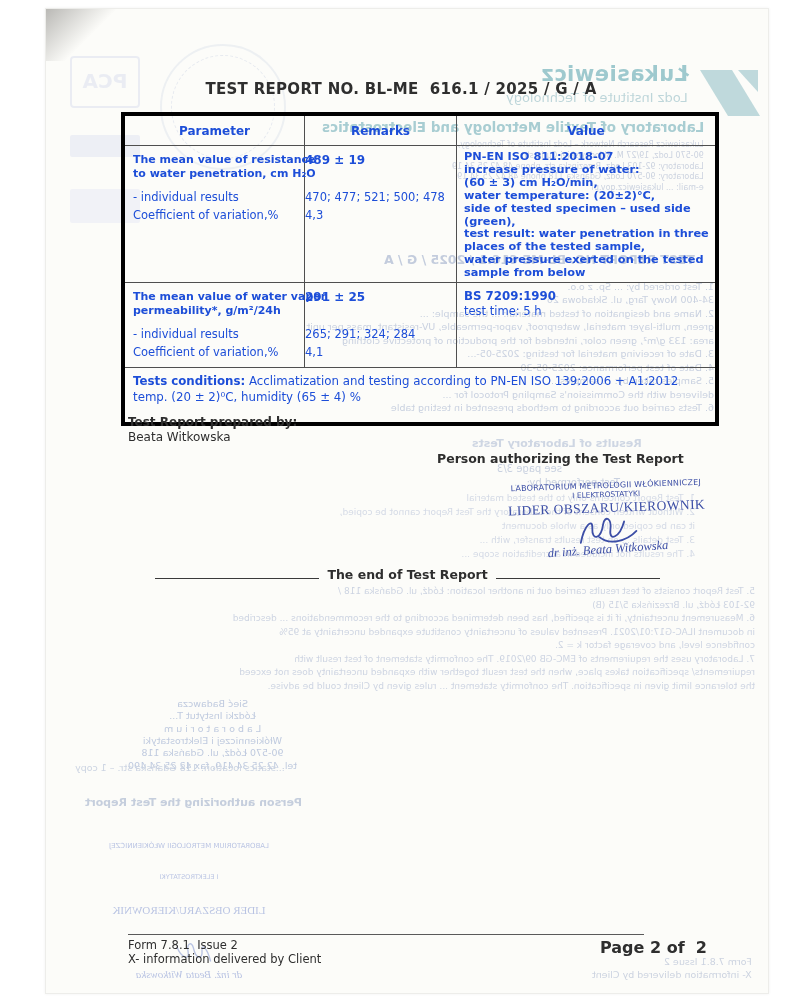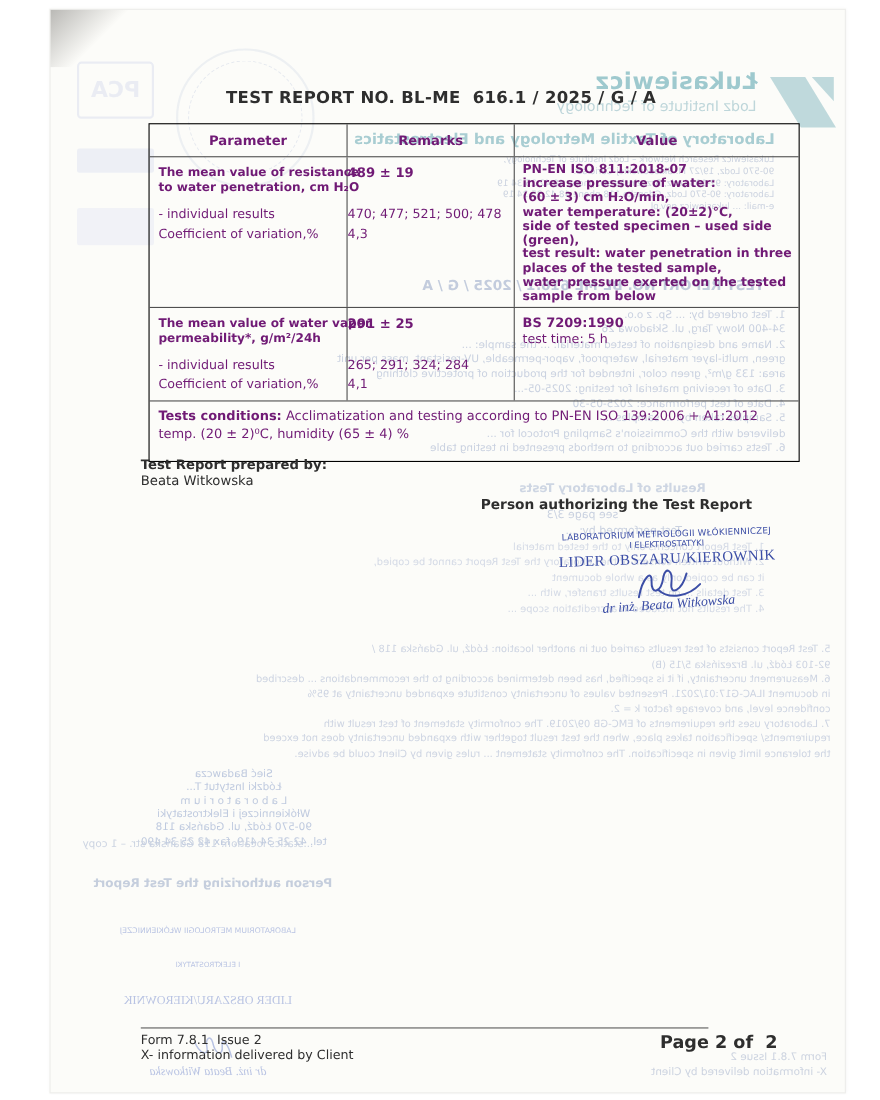--- a/index.html
+++ b/index.html
@@ -5,21 +5,21 @@
   html,body{margin:0;padding:0;background:#ffffff;}
   body{font-family:"DejaVu Sans", sans-serif;}
   #canvas{position:relative;width:800px;height:1000px;background:#ffffff;overflow:hidden;}
   #paper{position:absolute;left:45px;top:8px;width:722px;height:984px;background:#fcfcf9;border:1px solid #ededea;box-shadow:0 0 3px rgba(0,0,0,.06);}
   #corner-shadow{position:absolute;left:46px;top:9px;width:78px;height:52px;background:linear-gradient(135deg, rgba(105,103,99,.45) 0%, rgba(105,103,99,0) 55%);}
   .fg{position:absolute;color:#2e2e2e;z-index:3;}
   .ghost{position:absolute;transform:scaleX(-1);filter:blur(0.5px);color:#c9d1e0;white-space:pre-line;z-index:2;line-height:1.35;}
   
   #title{left:105px;top:80px;width:592px;text-align:center;font-weight:bold;font-size:15px;letter-spacing:.3px;white-space:pre;}
   
-  #report-table{position:absolute;left:135px;top:112px;width:590px;border:1px solid #000000;z-index:3;color:#701a75;}
+  #report-table{position:absolute;left:121px;top:112px;width:590px;border:4px solid #000000;z-index:3;color:#1d4ed8;}
   .t-row{display:grid;grid-template-columns:180px 152px 258px;border-top:1px solid #4f4f4f;position:relative;}
   .t-row:first-child{border-top:none;}
   .t-cell{border-right:1px solid #4f4f4f;position:relative;}
   .t-cell:last-child{border-right:none;}
   .t-head{height:29px;display:flex;align-items:center;justify-content:center;font-weight:bold;font-size:12px;}
   .row-body{height:136px;}
   .row-body2{height:84px;}
   .cell-main{position:absolute;top:7px;left:8px;right:4px;font-weight:bold;font-size:11px;line-height:1.3;white-space:pre;}
   .cell-sub1{position:absolute;top:44px;left:8px;font-size:11.5px;}
   .cell-sub2{position:absolute;top:62px;left:8px;font-size:11.5px;}
@@ -214,18 +214,23 @@
   <div id="stamp">
     <div class="stamp-l1">LABORATORIUM METROLOGII WŁÓKIENNICZEJ</div>
     <div class="stamp-l2">I ELEKTROSTATYKI</div>
     <div class="stamp-l3">LIDER OBSZARU/KIEROWNIK</div>
     <svg id="signature-svg" width="66" height="34" viewBox="0 0 66 34">
       <path d="M6 28 C10 10 19 3 18 14 C17 26 26 26 29 10 C31 1 38 4 36 16 C34 28 45 24 50 8 M24 22 C34 32 52 28 62 18" fill="none" stroke="#3c4ea6" stroke-width="1.8" stroke-linecap="round"></path>
     </svg>
     <div class="stamp-name">dr inż. Beata Witkowska</div>
   </div>
 
+  <div id="end-line">
+    <div class="end-seg"></div>
+    <div id="end-text">The end of Test Report</div>
+    <div class="end-seg"></div>
+  </div>
 
   <div id="footer-rule"></div>
   <div class="fg" id="footer-form">Form 7.8.1  Issue 2</div>
   <div class="fg" id="footer-note">X- information delivered by Client</div>
   <div class="fg" id="footer-page">Page 2 of  2</div>
 </div>
 
 </body></html>

